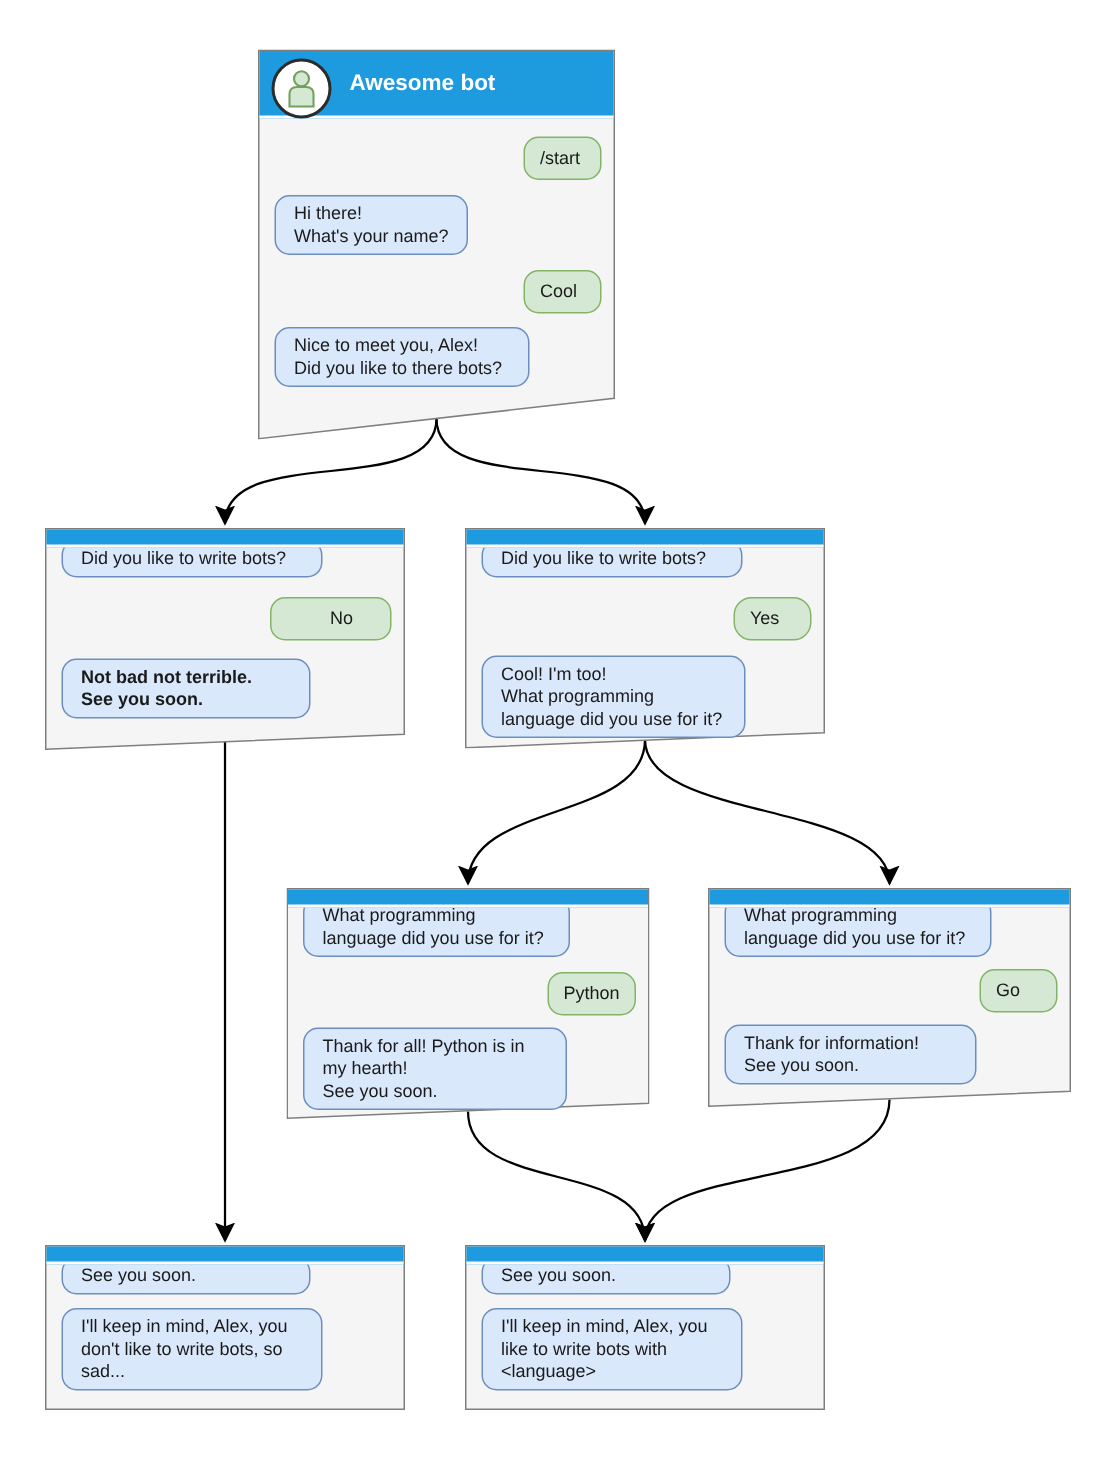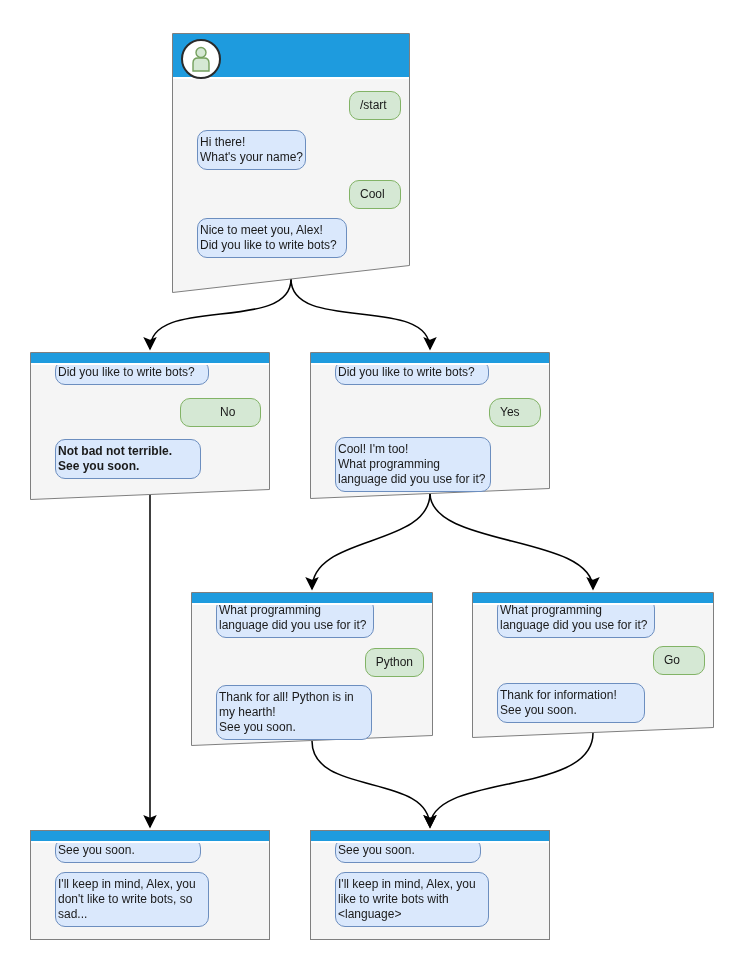--- a/index.html
+++ b/index.html
@@ -19,21 +19,21 @@
               background:#1E9BDE;border-bottom:2px solid #ffffff;z-index:3;}
   .avatar{position:absolute;left:8px;top:5px;width:36px;height:36px;background:#ffffff;
           border:2px solid #2b2b2b;border-radius:50%;display:flex;align-items:center;justify-content:center;}
   .win-title{position:absolute;left:60px;top:0;height:43px;display:flex;align-items:center;
              color:#ffffff;font-size:15px;font-weight:bold;}
   .win-body{position:absolute;left:1px;right:1px;top:46px;z-index:2;
             display:flex;flex-direction:column;align-items:flex-start;}
   
   .bubble{box-sizing:content-box;font-size:12px;line-height:15px;border-radius:10px;
           white-space:pre-line;position:relative;z-index:1;}
-  .bot{background:#DAE8FC;border:1px solid #6C8EBF;padding:4px 2px;margin-left:24px;align-self:flex-start;}
+  .bot{background:#DAE8FC;border:1px solid #6C8EBF;padding:4px 12px;margin-left:10px;align-self:flex-start;}
   .user{background:#D5E8D4;border:1px solid #82B366;padding:6px 10px;min-width:30px;
         margin-right:8px;align-self:flex-end;}
   .cut{margin-top:-5px;}   
   .cut7{margin-top:-7px;}
   
   .rect-screen{background:#F5F5F5;border:1px solid #7F7F7F;box-sizing:border-box;}
   .rect-screen .strip{left:0;right:0;top:0;}
   .rect-screen .screen-body{left:0;right:0;top:12px;}
 </style>
 </head>
@@ -62,28 +62,29 @@
     <svg class="outline" viewBox="0 0 238 260">
       <polygon points="0.5,0.5 237.5,0.5 237.5,232.5 0.5,259.5" fill="#F5F5F5" stroke="#7F7F7F" stroke-width="1"></polygon>
     </svg>
     <div class="win-header">
       <div class="avatar">
         <svg width="24" height="26" viewBox="0 0 24 26">
           <circle cx="12" cy="6.5" r="5" fill="#D5E8D4" stroke="#74a05e" stroke-width="1.4"></circle>
           <path d="M4,25 L4,17 Q4,12 9,12 L15,12 Q20,12 20,17 L20,25 Z" fill="#D5E8D4" stroke="#74a05e" stroke-width="1.4"></path>
         </svg>
       </div>
+      <div class="win-title">Awesome bot</div>
     </div>
     <div class="win-body">
       <div class="bubble user" style="margin-top:12px;">/start</div>
       <div class="bubble bot" style="margin-top:10px;width:103px;">Hi there!
 What's your name?</div>
       <div class="bubble user" style="margin-top:10px;">Cool</div>
       <div class="bubble bot" style="margin-top:9px;width:144px;">Nice to meet you, Alex!
-Did you like to write bots?</div>
+Did you like to there bots?</div>
     </div>
   </div>
 
   <div class="screen" style="left:30px;top:352px;width:240px;height:148px;">
     <svg class="outline" viewBox="0 0 240 148">
       <polygon points="0.5,0.5 239.5,0.5 239.5,137.5 0.5,147.5" fill="#F5F5F5" stroke="#7F7F7F" stroke-width="1"></polygon>
     </svg>
     <div class="strip"></div>
     <div class="screen-body">
       <div class="bubble bot cut" style="width:148px;">Did you like to write bots?</div>

